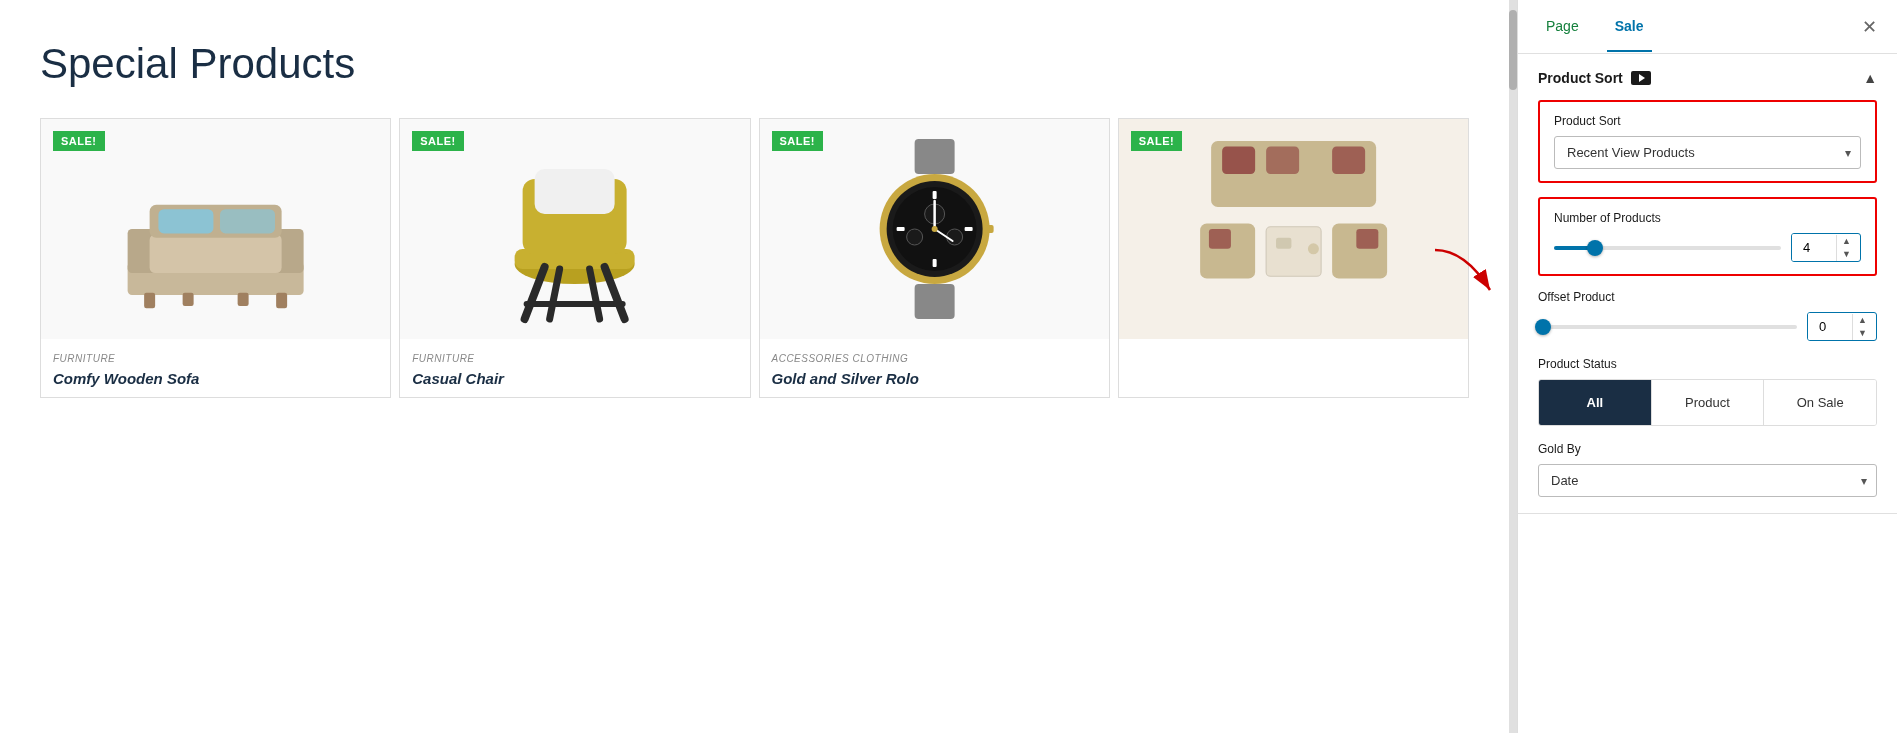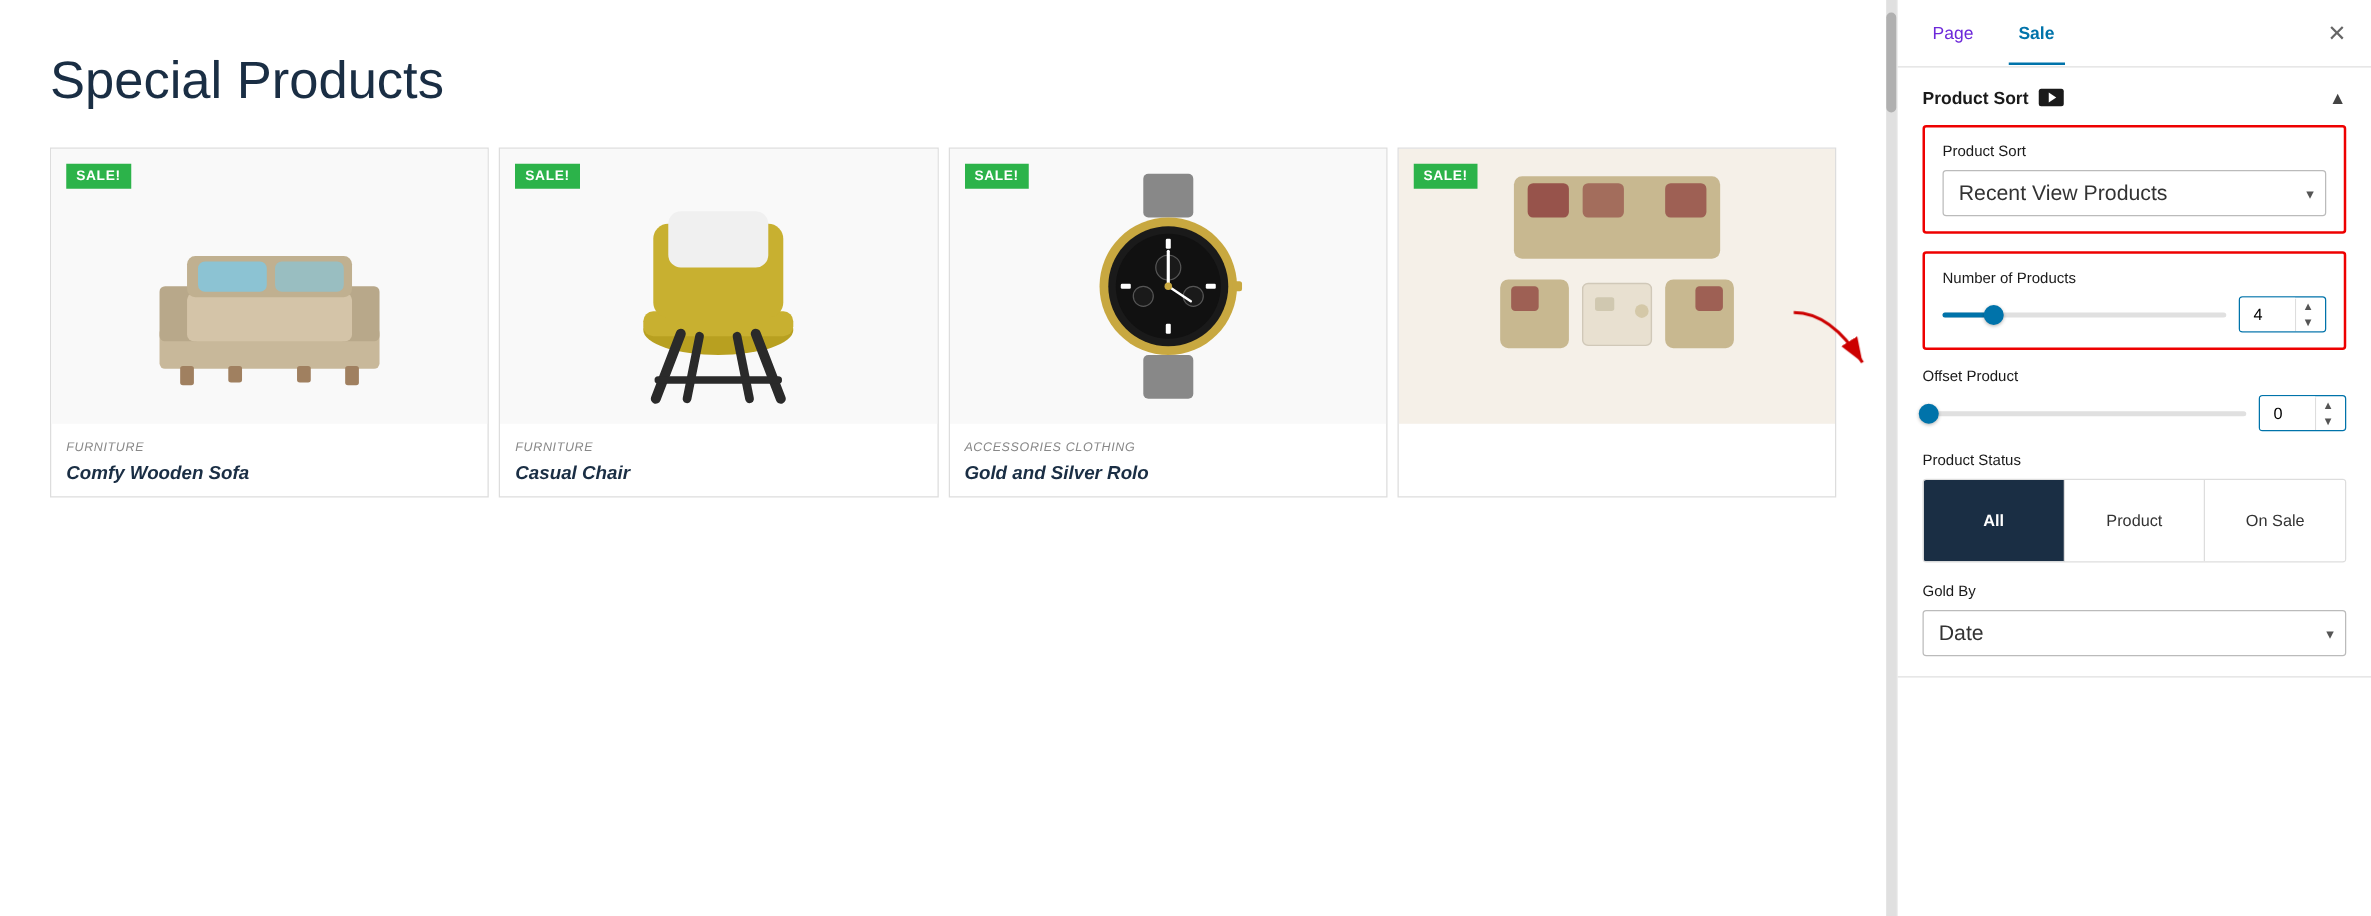--- a/index.html
+++ b/index.html
@@ -106,21 +106,21 @@
       display: flex;
       align-items: center;
       padding: 0 20px;
       border-bottom: 1px solid #e0e0e0;
       height: 54px;
       position: relative;
     }
 
     .panel-tab {
       font-size: 14px;
-      color: #6d28d9;
+      color: #15803d;
       padding: 16px 8px;
       cursor: pointer;
       margin-right: 20px;
       border-bottom: 2px solid transparent;
       position: relative;
     }
 
     .panel-tab.active {
       color: #0073aa;
       border-bottom: 2px solid #0073aa;
@@ -201,21 +201,21 @@
 
     .select-wrapper {
       position: relative;
     }
 
     .select-field {
       width: 100%;
       padding: 8px 30px 8px 12px;
       border: 1px solid #bbb;
       border-radius: 3px;
-      font-size: 17px;
+      font-size: 13px;
       color: #333;
       appearance: none;
       background: #fff;
       cursor: pointer;
     }
 
     .select-chevron {
       position: absolute;
       right: 10px;
       top: 50%;
@@ -311,21 +311,21 @@
       display: flex;
       gap: 0;
       border: 1px solid #ddd;
       border-radius: 3px;
       overflow: hidden;
       width: 100%;
     }
 
     .status-btn {
       flex: 1;
-      padding: 25px 6px;
+      padding: 15px 6px;
       text-align: center;
       font-size: 13px;
       cursor: pointer;
       border: none;
       background: #fff;
       color: #333;
       border-right: 1px solid #ddd;
     }
 
     .status-btn:last-child { border-right: none; }

